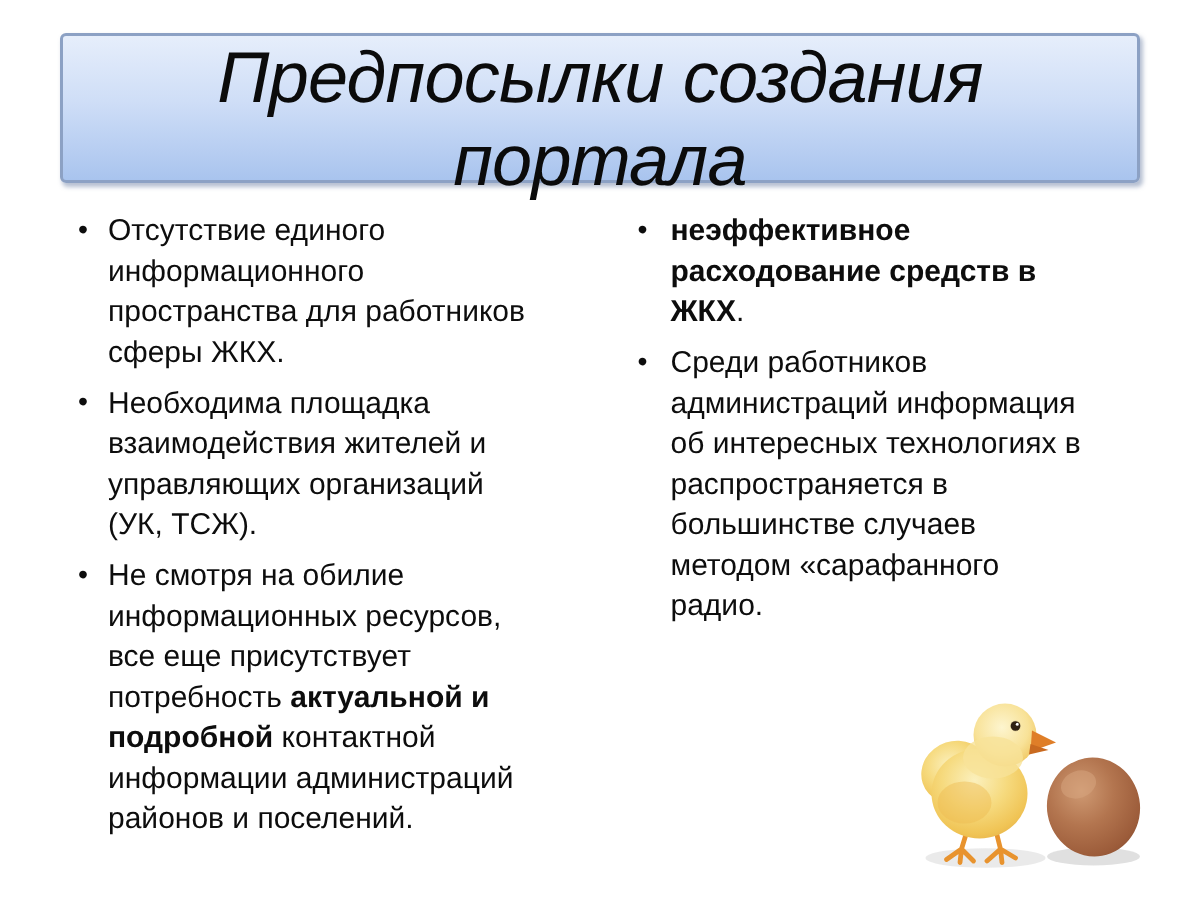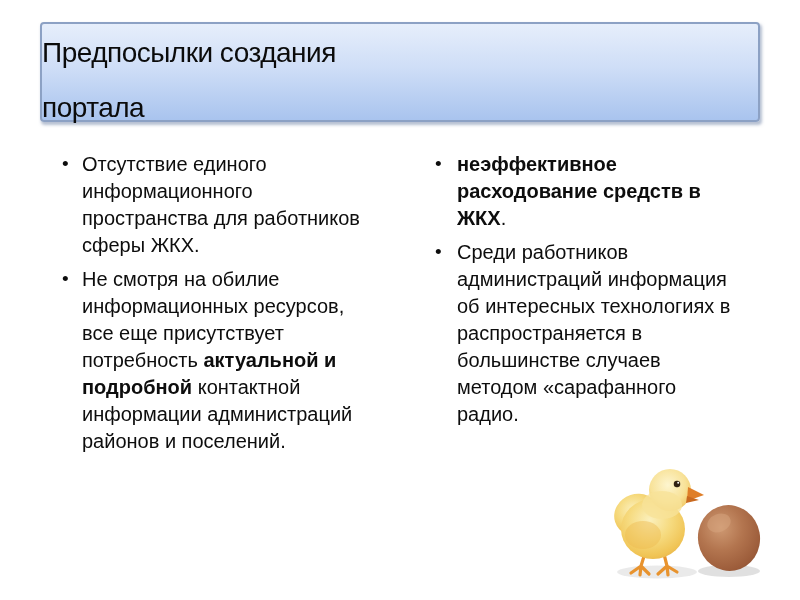--- a/index.html
+++ b/index.html
@@ -10,26 +10,26 @@
   }
   
   .title-box{
     position:absolute;left:40px;top:22px;width:716px;height:96px;
     border:2px solid #8ca1c4;border-radius:4px;
     background:linear-gradient(180deg,#e6eefb 0%,#cfdef7 45%,#a9c4ee 100%);
     box-shadow:1.5px 2.5px 3px rgba(110,130,165,.5);
   }
   .title-text{
     position:absolute;left:0;right:0;top:1px;
-    font-size:28px;line-height:55px;
-    white-space:pre-line;color:#0b0b0b;letter-spacing:-.5px;
+    text-align:center;font-size:48px;line-height:55px;
+    white-space:pre-line;color:#0b0b0b;letter-spacing:-.5px;font-style:italic;
   }
   
   .col{position:absolute;top:141px;font-size:20px;line-height:27px;}
-  .col ul{margin:10px;padding:0;list-style:none;}
+  .col ul{margin:0;padding:0;list-style:none;}
   .col li{position:relative;margin:0 0 7px 0;white-space:pre-line;}
   .col-left{left:46px;width:352px;}
   .col-left li{padding-left:26px;}
   .col-right{left:419px;width:356px;}
   .col-right li{padding-left:28px;}
   .col li::before{content:"\2022";position:absolute;left:6px;top:-1px;font-size:19px;}
   .col li b,.col li .bold{font-weight:bold;}
   
   .photo{position:absolute;left:607px;top:457px;width:186px;height:132px;}
   .photo svg{display:block;width:100%;height:100%;}
@@ -43,20 +43,24 @@
     <div class="title-text">Предпосылки создания
 портала</div>
   </div>
 
   <div class="col col-left">
     <ul>
         <li><span>Отсутствие единого
 информационного
 пространства для работников
 сферы ЖКХ.</span></li>
+        <li><span>Необходима площадка
+взаимодействия жителей и
+управляющих организаций
+(УК, ТСЖ).</span></li>
         <li><span>Не смотря на обилие
 информационных ресурсов,
 все еще присутствует
 потребность </span><span class="bold">актуальной и
 подробной</span><span> контактной
 информации  администраций
 районов и поселений.</span></li>
       </ul>
   </div>
 

